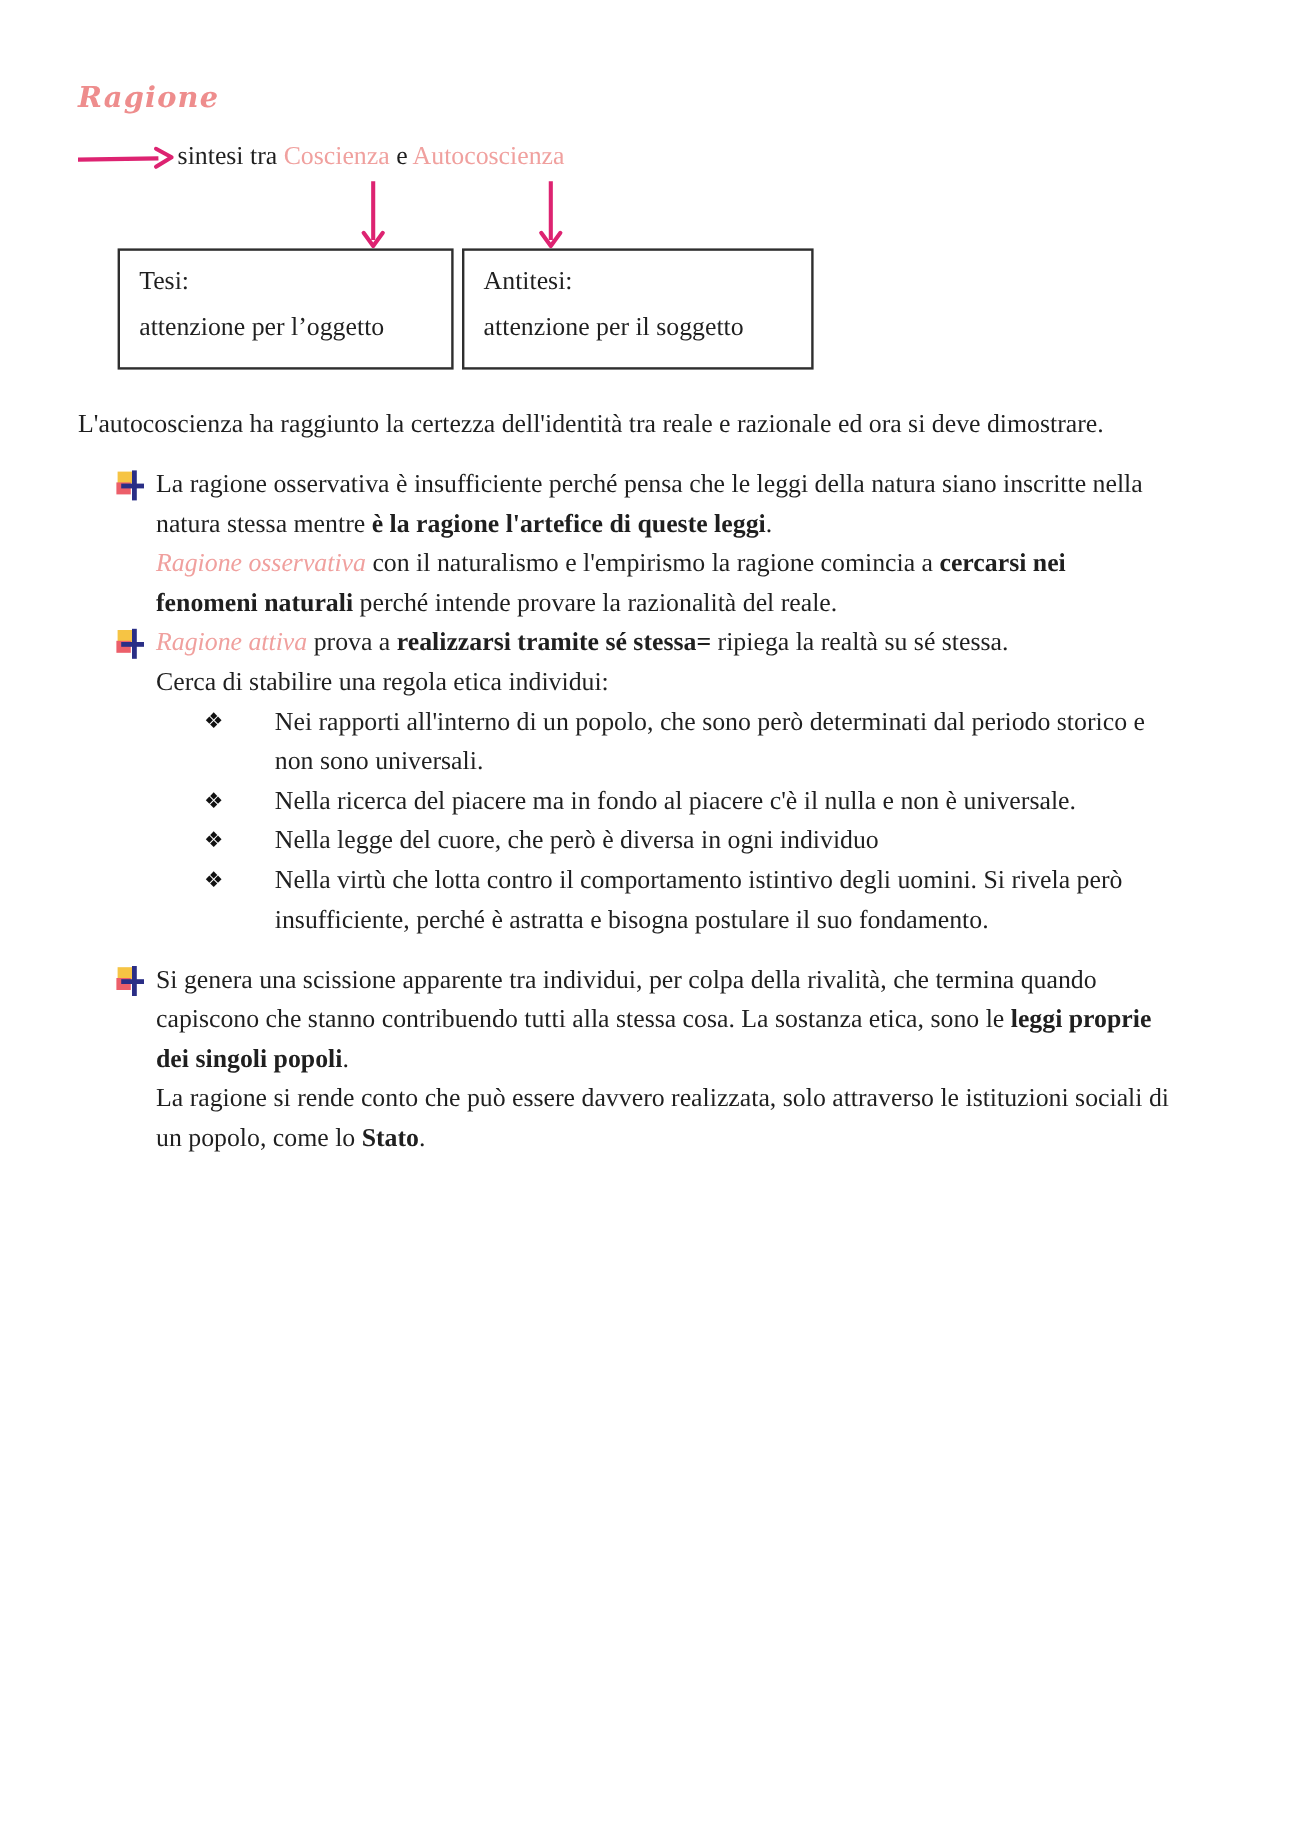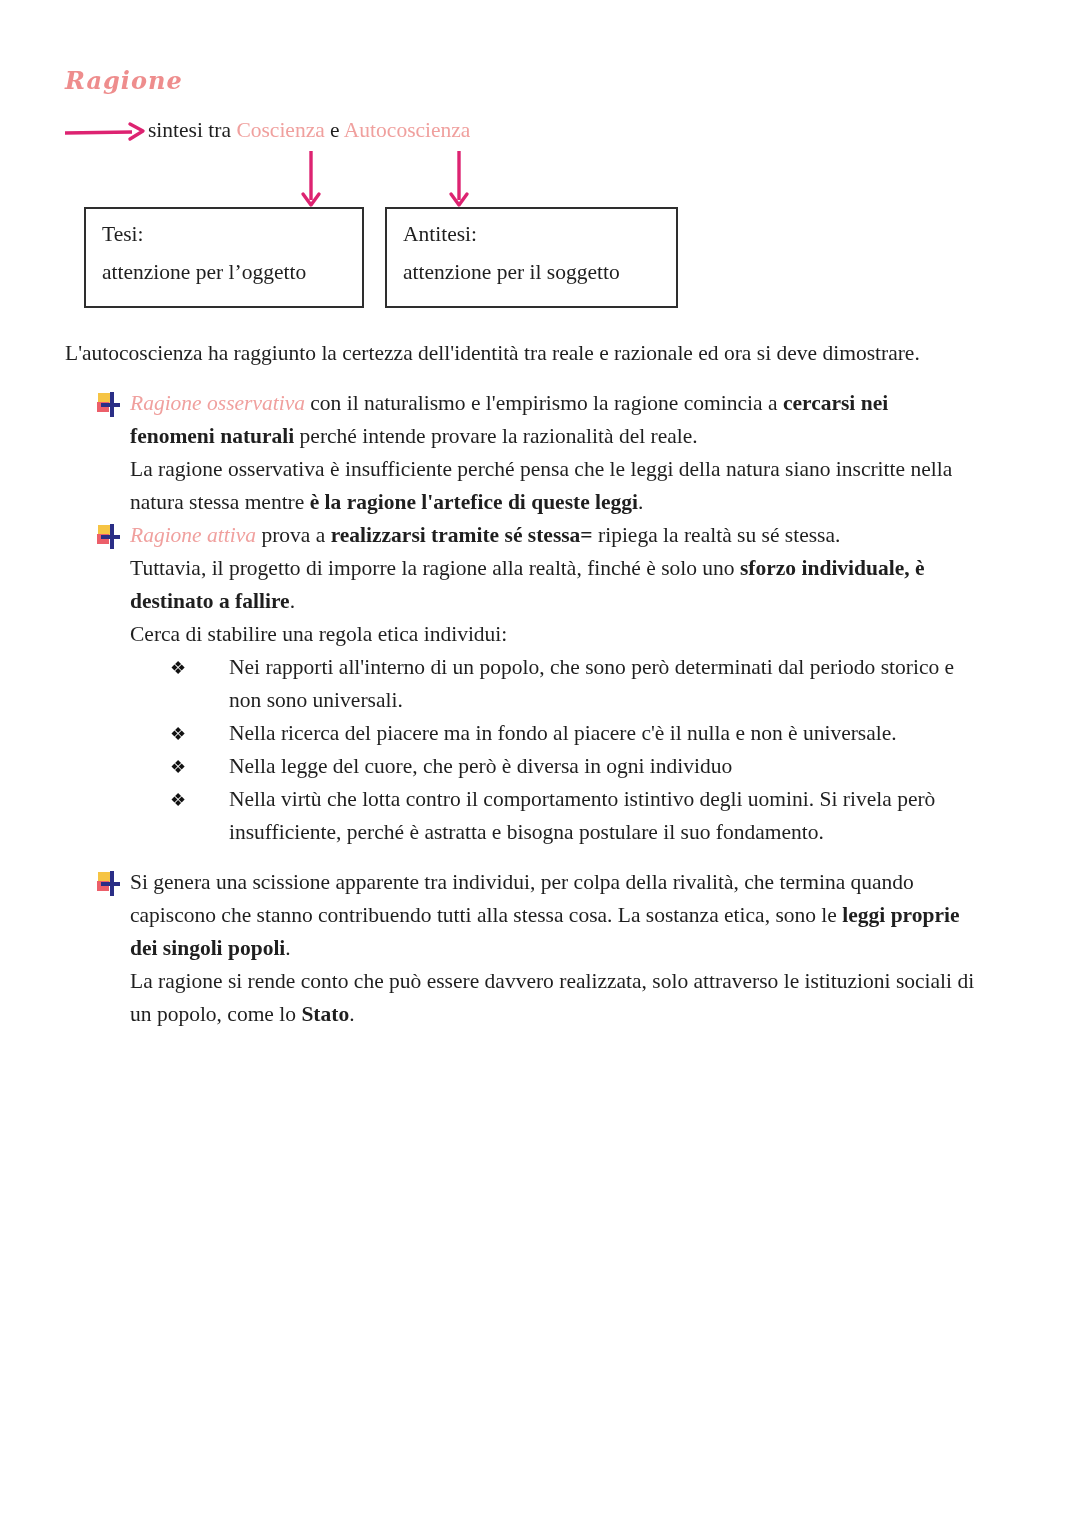--- a/index.html
+++ b/index.html
@@ -37,21 +37,21 @@
   .arrow-down-1{position:absolute;left:300px;top:150px;color:var(--magenta);}
   .arrow-down-2{position:absolute;left:448px;top:150px;color:var(--magenta);}
   .cbox{
     position:absolute;top:207px;height:101px;
     border:2px solid var(--border);
     background:#ffffff;
     padding:13px 16px;
     font-size:21.5px;
   }
   .cbox .boxlabel{margin-bottom:13px;}
-  .box-tesi{left:84px;width:280px;}
+  .box-tesi{left:98px;width:280px;}
   .box-antitesi{left:385px;width:293px;}
   
   .bodytext{
     padding:0 104px 0 65px;
     font-size:21.5px;
     line-height:33px;
   }
   .para{margin-bottom:17px;}
   .b{font-weight:700;}
   .pi{color:var(--salmon);font-style:italic;}
@@ -119,35 +119,34 @@
     <div class="flaglist">
 
       <div class="flagitem">
         <span class="flagicon">
           <span class="sq-y"></span>
             <span class="sq-r"></span>
             <span class="bar-v"></span>
             <span class="bar-h"></span>
         </span>
         <div class="flagcontent">
+          <span class="line"><span>La ragione osservativa è insufficiente perché pensa che le leggi della natura siano inscritte nella natura stessa mentre </span><span class="b">è la ragione l'artefice di queste leggi</span><span>.</span></span>
           <span class="line"><span class="pi">Ragione osservativa</span><span> con il naturalismo e l'empirismo la ragione comincia a </span><span class="b">cercarsi nei fenomeni naturali</span><span> perché intende provare la razionalità del reale.</span></span>
-          <span class="line"><span>La ragione osservativa è insufficiente perché pensa che le leggi della natura siano inscritte nella natura stessa mentre </span><span class="b">è la ragione l'artefice di queste leggi</span><span>.</span></span>
         </div>
       </div>
 
       <div class="flagitem">
         <span class="flagicon">
           <span class="sq-y"></span>
             <span class="sq-r"></span>
             <span class="bar-v"></span>
             <span class="bar-h"></span>
         </span>
         <div class="flagcontent">
           <span class="line"><span class="pi">Ragione attiva</span><span> prova a </span><span class="b">realizzarsi tramite sé stessa=</span><span> ripiega la realtà su sé stessa.</span></span>
-          <span class="line"><span>Tuttavia, il progetto di imporre la ragione alla realtà, finché è solo uno </span><span class="b">sforzo individuale, è destinato a fallire</span><span>.</span></span>
           <span class="line"><span>Cerca di stabilire una regola etica individui:</span></span>
 
           <div class="sublist">
             <div class="subitem">
               <span class="diamond">❖</span>
               <div class="subcontent"><span>Nei rapporti all'interno di un popolo, che sono però determinati dal periodo storico e non sono universali.</span></div>
             </div>
             <div class="subitem">
               <span class="diamond">❖</span>
               <div class="subcontent"><span>Nella ricerca del piacere ma in fondo al piacere c'è il nulla e non è universale.</span></div>

